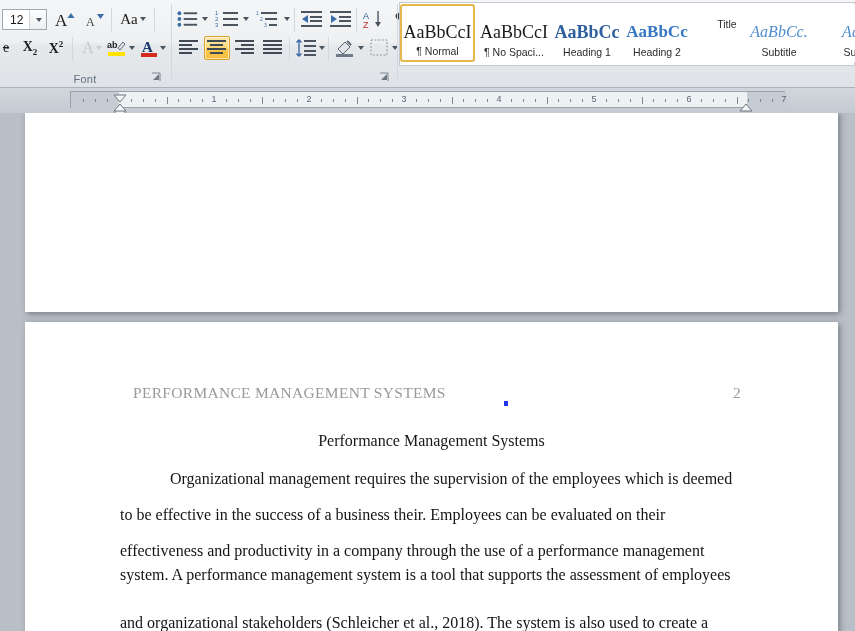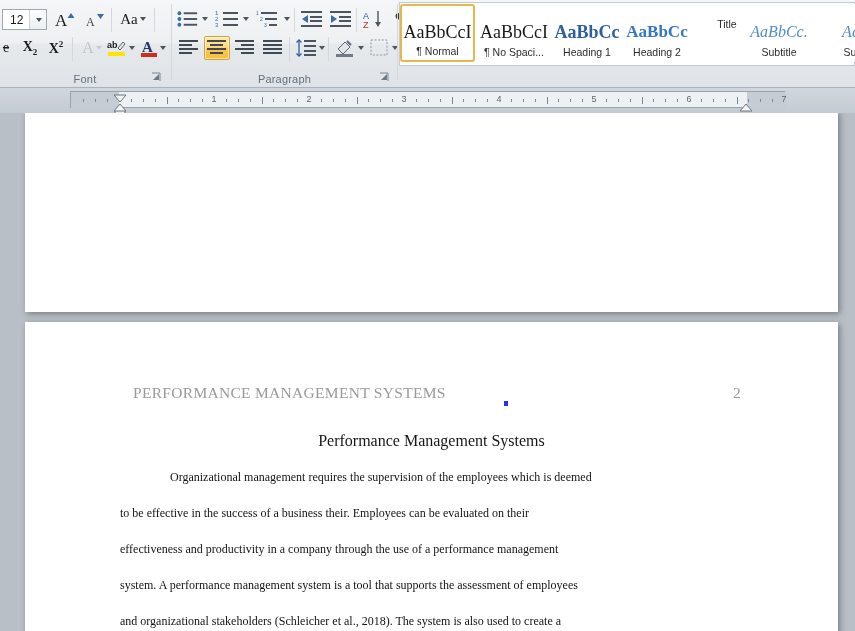--- a/index.html
+++ b/index.html
@@ -89,21 +89,21 @@
   .doc-pagenum{
     position:absolute;font-family:"Liberation Serif", serif;
     font-size:15.5px;color:#9a9a9a;
   }
   .doc-title{
     position:absolute;width:100%;text-align:center;
     font-family:"Liberation Serif", serif;font-size:16px;color:#17171a;
   }
   .doc-line{
     position:absolute;font-family:"Liberation Serif", serif;
-    font-size:12px;color:#141417;white-space:nowrap;
+    font-size:16px;color:#141417;white-space:nowrap;
   }
   .caret-mark{position:absolute;width:4px;height:5px;background:#2437e8;}
 
   .styleitem{
     position:absolute;top:4px;height:58px;box-sizing:border-box;
     display:flex;flex-direction:column;align-items:center;justify-content:flex-start;
     border:1px solid transparent;border-radius:2px;cursor:pointer;padding-top:13px;
     background:#fff;
   }
   .styleitem.sel{border:2px solid #e6b84c;border-radius:3px;box-shadow:inset 0 0 0 1px #fff;}
@@ -339,21 +339,20 @@
         <span class="caret"></span>
       </div>
 
       <div class="btn" style="left:196px;top:36px;width:32px;height:24px;">
         <svg width="20" height="18" viewBox="0 0 20 18">
           <rect x="1" y="1" width="16" height="15" fill="none" stroke="#8d959d" stroke-width="1" stroke-dasharray="2,1.6"></rect>
         </svg>
         <span class="caret"></span>
       </div>
 
-      <div class="grp-label">Paragraph</div>
       <div class="launcher" style="left:206px;">
         <svg width="13" height="13" viewBox="0 0 13 13">
           <path d="M2 2 L10 2 L10 10" fill="none" stroke="#7b858f" stroke-width="1"></path>
           <path d="M3 9 L9 9 L9 3 Z" fill="#6f7983"></path>
         </svg>
       </div>
     </div>
 
     <div class="grp-sep" style="left:397px;"></div>
 
@@ -503,18 +502,18 @@
       <div class="doc-pagenum" style="left:708px;top:62px;">2</div>
 
       <div class="caret-mark" style="left:479px;top:79px;"></div>
 
       <div class="doc-title" style="left:0;top:110px;">Performance Management Systems</div>
 
       <div id="doc-body">
           <div class="doc-line" style="top: 148px; left: 145px;">Organizational management requires the supervision of the employees which is deemed</div>
           <div class="doc-line" style="top: 184px; left: 95px;">to be effective in the success of a business their. Employees can be evaluated on their</div>
           <div class="doc-line" style="top: 220px; left: 95px;">effectiveness and productivity in a company through the use of a performance management</div>
-          <div class="doc-line" style="top: 256px; left: 95px;">system. A performance management system is a tool that supports the assessment of employees</div>
+          <div class="doc-line" style="top: 244px; left: 95px;">system. A performance management system is a tool that supports the assessment of employees</div>
           <div class="doc-line" style="top: 292px; left: 95px;">and organizational stakeholders (Schleicher et al., 2018). The system is also used to create a</div>
         </div>
     </div>
   </div>
 </div>
 
 </body></html>

